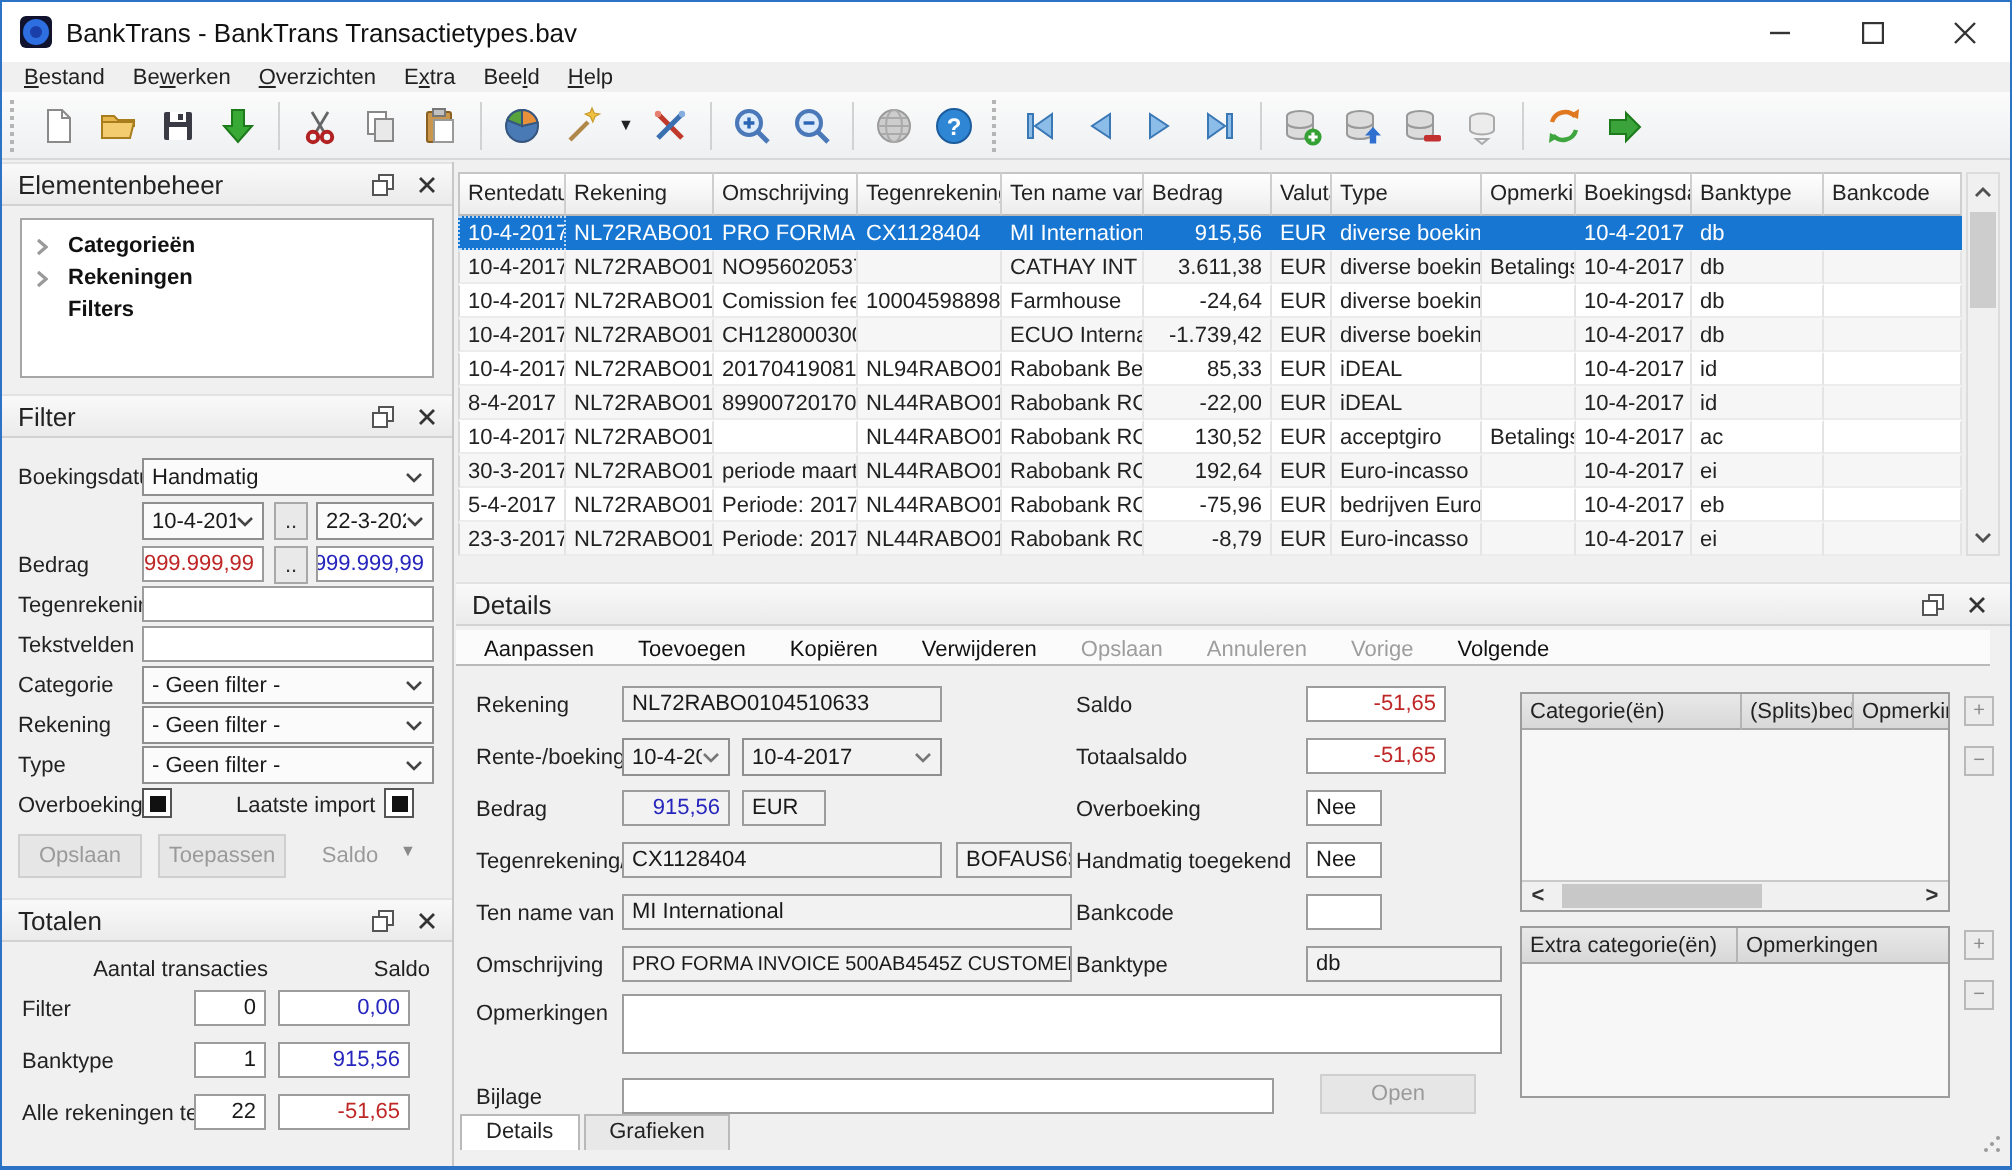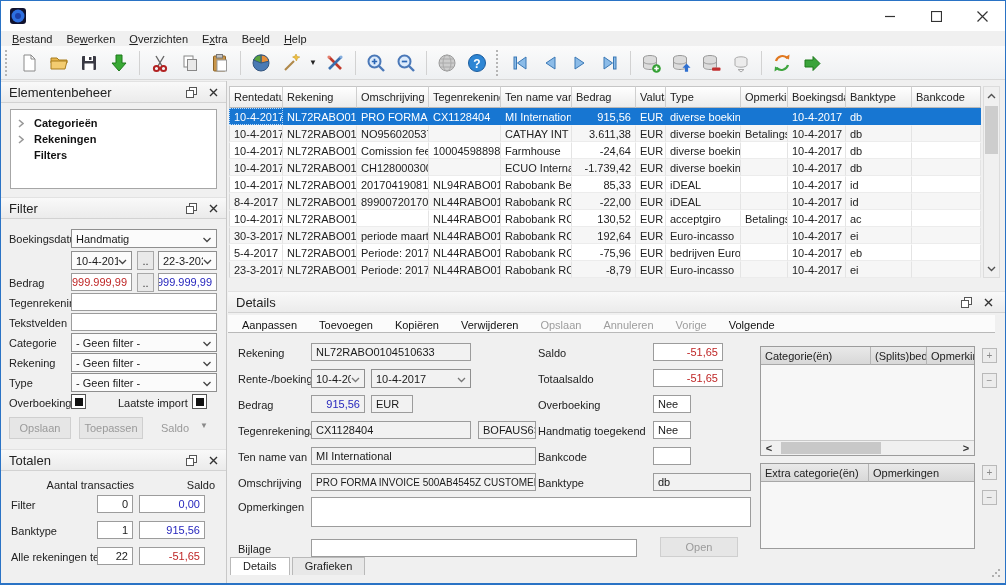--- a/index.html
+++ b/index.html
@@ -92,20 +92,21 @@
 <div class="win">
 
   <div class="titlebar">
     <span class="appicon">
       <svg width="18" height="18" viewBox="0 0 18 18">
           <rect x="1" y="1" width="16" height="16" rx="3" fill="#10122e"></rect>
           <circle cx="9" cy="9" r="6.5" fill="#2d6fe0"></circle>
           <circle cx="9" cy="9" r="3" fill="#1b3fa8"></circle>
         </svg>
     </span>
+    <span class="title">BankTrans - BankTrans Transactietypes.bav</span>
     <span class="winbtns">
       <span class="wbtn">
           <svg width="11" height="11">
             <path d="M0 5.5h10" stroke="#333" stroke-width="1.2" fill="none"></path>
           </svg>
         </span>
       <span class="wbtn">
           <svg width="11" height="11">
             <rect x="0.5" y="0.5" width="10" height="10" fill="none" stroke="#333" stroke-width="1.2"></rect>
           </svg>

